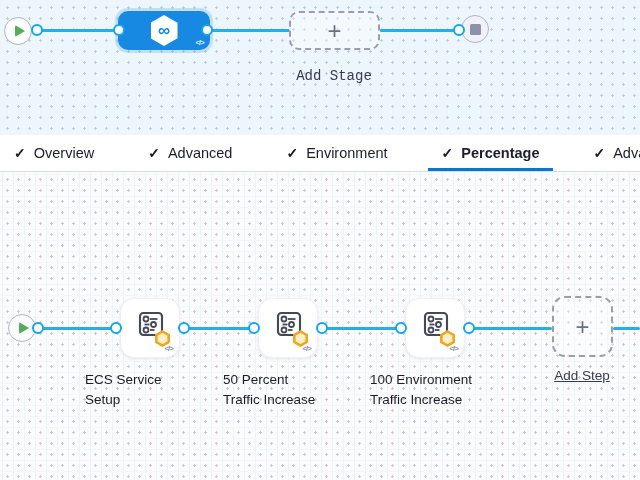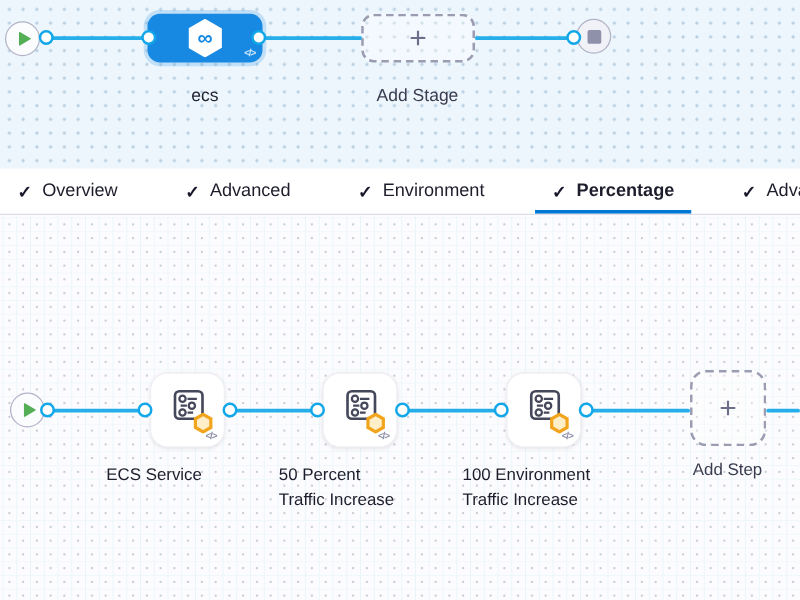--- a/index.html
+++ b/index.html
@@ -119,26 +119,25 @@
     <div class="round-node" style="left:4px; top:17px;">
       <div class="play-tri"></div>
     </div>
 
     <div class="stage-node">
       <div class="hexagon">
         <span class="infinity">∞</span>
       </div>
       <span class="code-glyph-white">&lt;/&gt;</span>
     </div>
-    <div class="node-label" style="left:118px; top:66px; width:92px;">ecs</div>
 
     <div class="dashed-box" style="left:289px; top:11px; width:91px; height:39px;">
       <span class="plus-glyph">+</span>
     </div>
-    <div class="node-label soft-label" style="left:284px; top:66px; width:100px;">Add Stage</div>
+    <div class="node-label soft-label" style="left:284px; top:66px; width:100px;font-family:Liberation Mono, monospace;">Add Stage</div>
 
     <div class="round-node stop" style="left:461px; top:15px;">
       <div class="stop-sq"></div>
     </div>
 
     <div class="port" style="left:31px; top:24px;"></div>
     <div class="port" style="left:113px; top:24px;"></div>
     <div class="port" style="left:201px; top:24px;"></div>
     <div class="port" style="left:453px; top:24px;"></div>
   </div>
@@ -219,34 +218,35 @@
         <line x1="14" y1="21" x2="18.5" y2="21" stroke="#45475A" stroke-width="1.8"></line>
       </svg>
       <svg class="hex-badge" width="17" height="17" viewBox="0 0 16 16">
         <polygon points="8,1.4 13.8,4.7 13.8,11.3 8,14.6 2.2,11.3 2.2,4.7" fill="#FFEFC9" stroke="#F2A41C" stroke-width="2.4"></polygon>
       </svg>
       <span class="code-glyph-gray">&lt;/&gt;</span>
     </div>
 
     <div class="step-label" style="left:85px;">
       <div>ECS Service</div>
+      <div>Setup</div>
     </div>
     <div class="step-label" style="left:223px;">
       <div>50 Percent</div>
       <div>Traffic Increase</div>
     </div>
     <div class="step-label" style="left:370px;">
       <div>100 Environment</div>
       <div>Traffic Increase</div>
     </div>
 
     <div class="dashed-box" style="left:552px; top:124px; width:61px; height:61px; border-radius:13px;">
       <span class="plus-glyph">+</span>
     </div>
-    <div class="node-label soft-label" style="left:532px; top:194px; width:100px; font-size:13.5px;">Add Step</div>
+    <div class="node-label soft-label" style="left:532px; top:194px; width:100px; font-size:13.5px;text-decoration:underline;">Add Step</div>
 
     <div class="port" style="left:32px;  top:150px;"></div>
     <div class="port" style="left:110px; top:150px;"></div>
     <div class="port" style="left:178px; top:150px;"></div>
     <div class="port" style="left:248px; top:150px;"></div>
     <div class="port" style="left:316px; top:150px;"></div>
     <div class="port" style="left:395px; top:150px;"></div>
     <div class="port" style="left:463px; top:150px;"></div>
   </div>
 </div>

